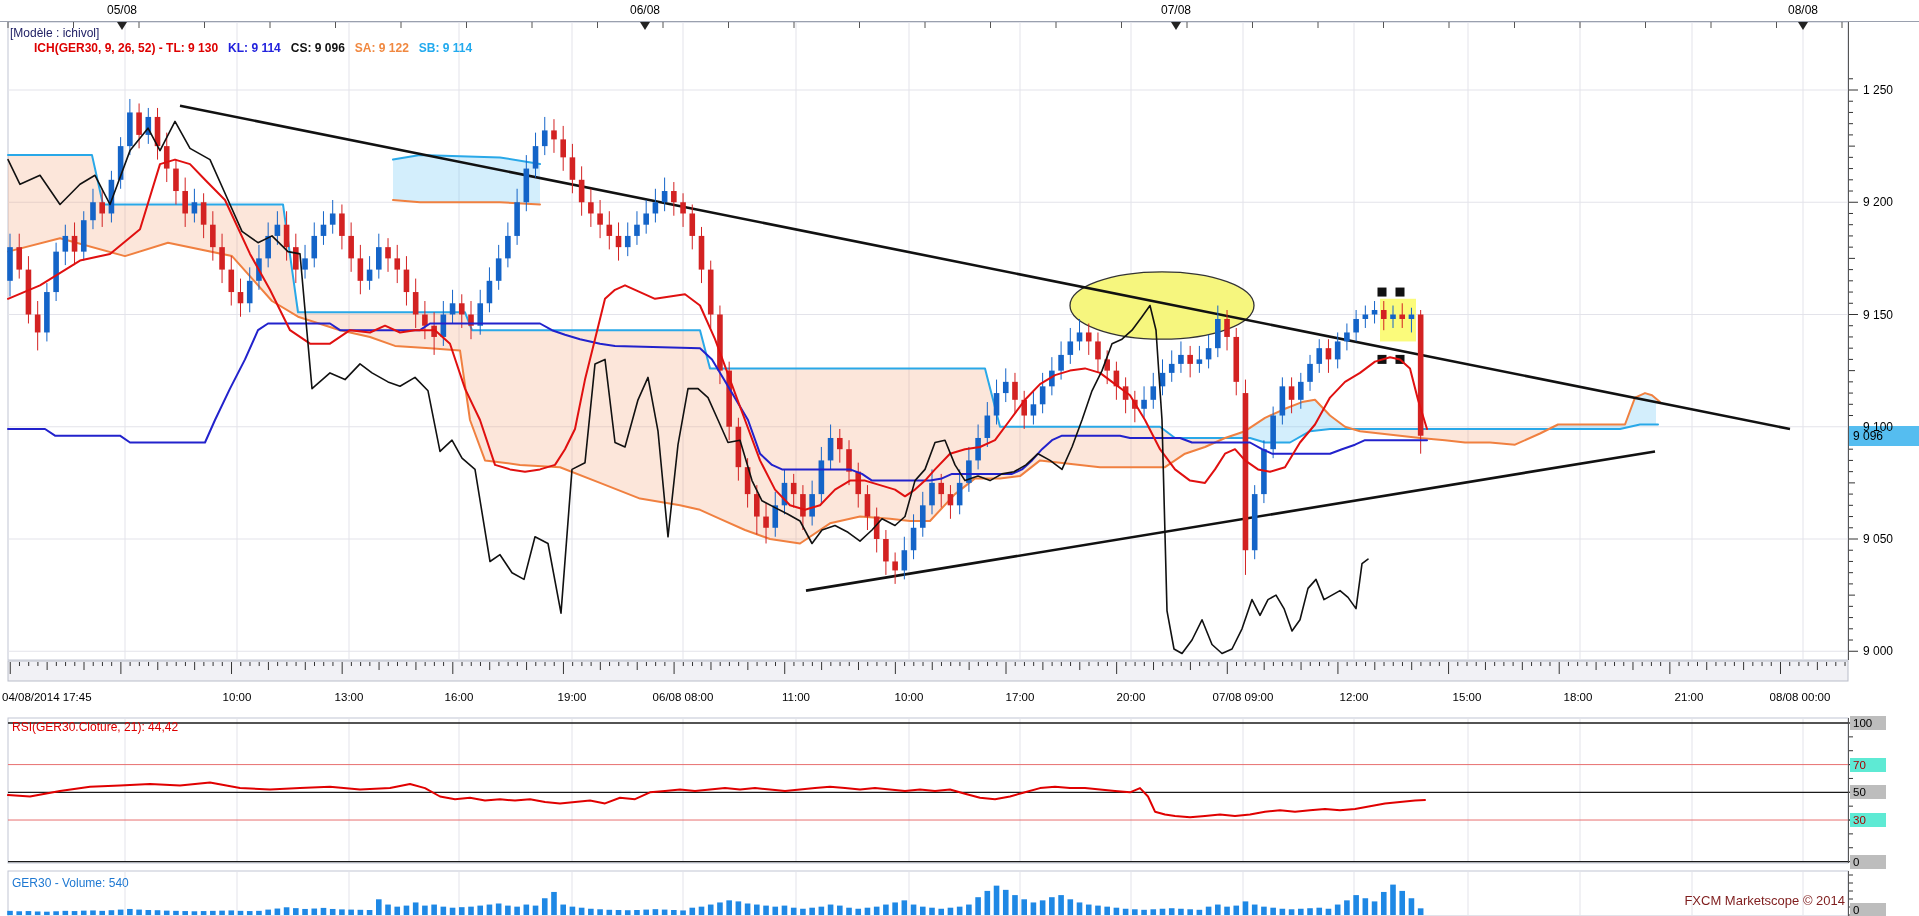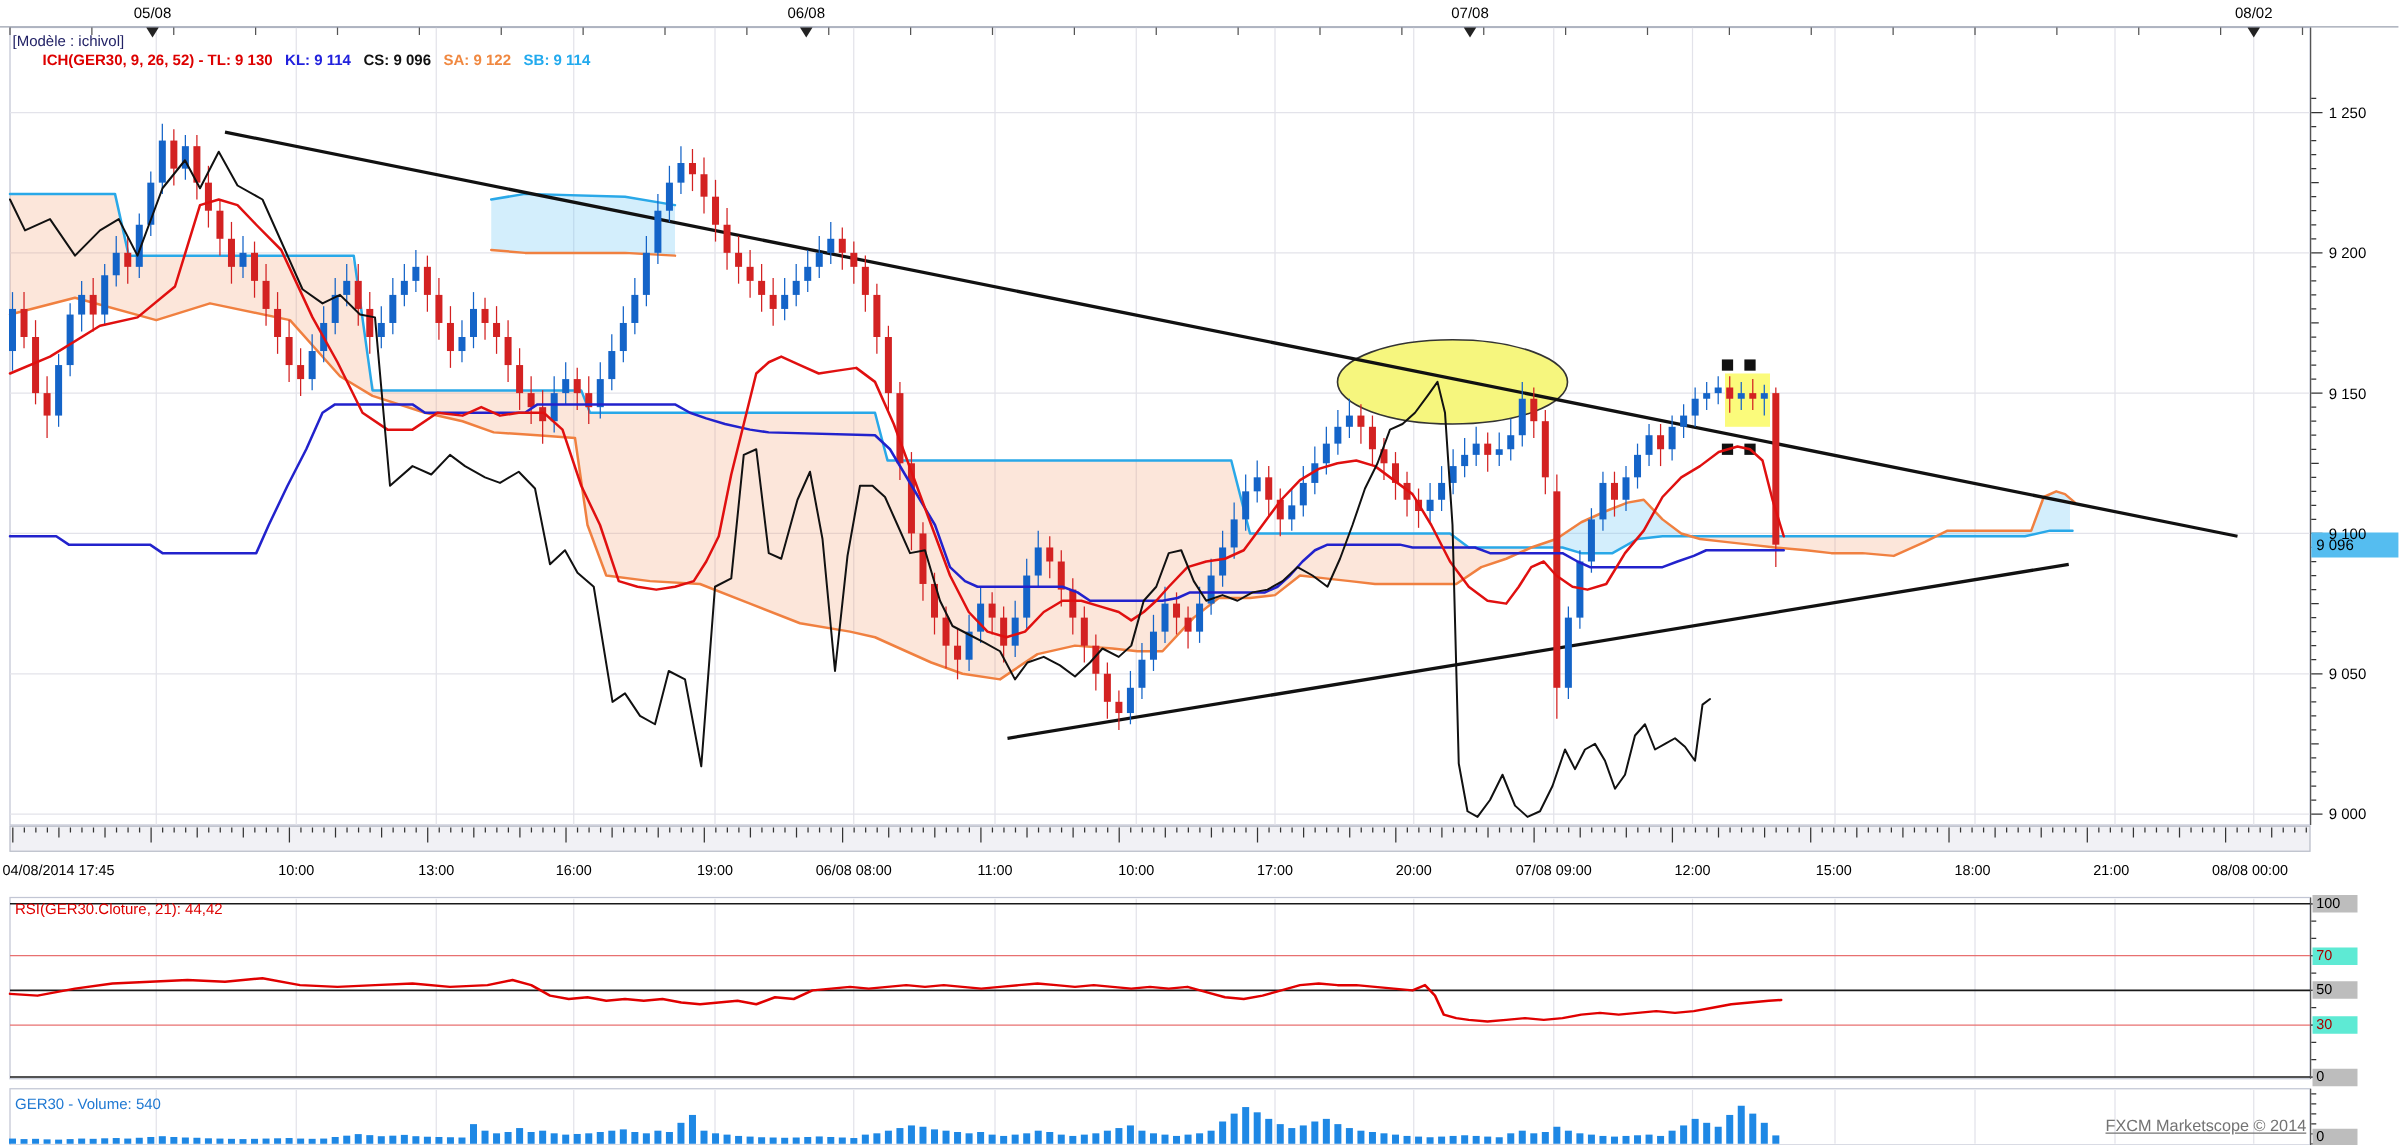--- a/index.html
+++ b/index.html
@@ -8,21 +8,21 @@
   .abs{position:absolute;white-space:nowrap;}
   .toplabel{font-size:12px;color:#000;transform:translateX(-50%);top:3px;}
   .timelabel{font-size:11.5px;color:#000;top:691px;transform:translateX(-50%);}
   .timelabel.left{transform:none;}
   .pricelabel{font-size:12px;color:#000;transform:translateY(-50%);left:1863px;}
   .legend1{left:10px;top:26px;font-size:12px;color:#222266;}
   .legend2{left:10px;top:41px;font-size:12px;font-weight:bold;padding-left:24px;}
   .legend2 span{margin-right:10px;}
   .rsi-title{left:12px;top:720px;font-size:12px;color:#DD0000;}
   .vol-title{left:12px;top:876px;font-size:12px;color:#1E78D2;}
-  .watermark{right:74px;top:893px;font-size:13px;color:#737373;text-decoration:underline;}
+  .watermark{right:74px;top:893px;font-size:13px;color:#7f1d1d;}
   .chip{position:absolute;left:1850px;width:30px;text-align:left;font-size:11.5px;
         padding:1px 3px;transform:translateY(-50%);}
   .chip.gray{background:#bdbdbd;color:#000;}
   .chip.red{background:#5eead4;color:#a80000;font-weight:normal;}
   .curprice{position:absolute;left:1849px;width:62px;font-size:12px;color:#000;
             background:#55bdf0;padding:3px 4px;transform:translateY(-50%);}
 </style>
 </head>
 <body>
 
@@ -939,21 +939,21 @@
     </div>
   <div class="abs vol-title">GER30 - Volume: 540</div>
   <div id="vol-chips">
       <div class="chip gray" style="top: 910px;">0</div>
     </div>
 
   <div class="abs watermark">FXCM Marketscope © 2014</div>
 <div class="abs toplabel" style="left: 122px;">05/08</div>
     <div class="abs toplabel" style="left: 645px;">06/08</div>
     <div class="abs toplabel" style="left: 1176px;">07/08</div>
-    <div class="abs toplabel" style="left: 1803px;">08/02</div>
+    <div class="abs toplabel" style="left: 1803px;">08/08</div>
     <div class="abs timelabel left" style="left: 2px;">04/08/2014 17:45</div>
     <div class="abs timelabel" style="left: 237px;">10:00</div>
     <div class="abs timelabel" style="left: 349px;">13:00</div>
     <div class="abs timelabel" style="left: 459px;">16:00</div>
     <div class="abs timelabel" style="left: 572px;">19:00</div>
     <div class="abs timelabel" style="left: 683px;">06/08 08:00</div>
     <div class="abs timelabel" style="left: 796px;">11:00</div>
     <div class="abs timelabel" style="left: 909px;">10:00</div>
     <div class="abs timelabel" style="left: 1020px;">17:00</div>
     <div class="abs timelabel" style="left: 1131px; text-align: center;">20:00</div>

